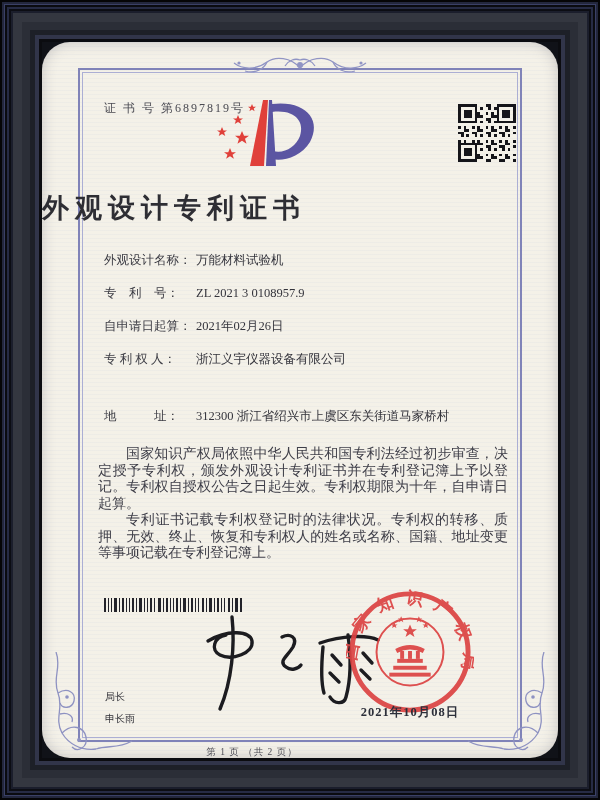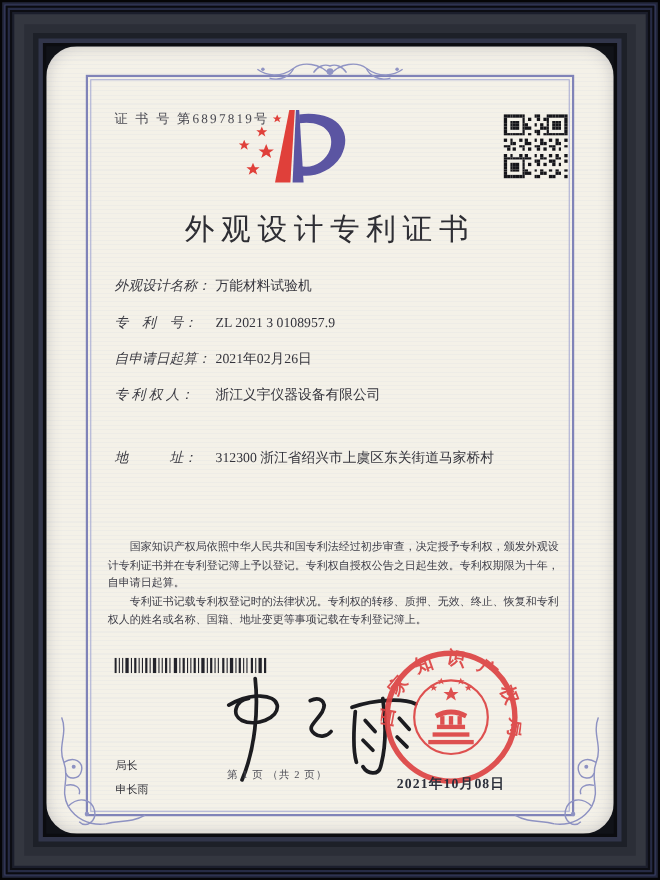--- a/index.html
+++ b/index.html
@@ -41,46 +41,46 @@
 
   .cert-no { position:absolute; left:62px; top:58px; font-size:12px; color:#4a4a52;
              letter-spacing:2px; }
 
   .logo { position:absolute; left:166px; top:50px; }
   .qr   { position:absolute; left:416px; top:62px; width:58px; height:58px;
           display:grid; grid-template-columns:repeat(21,1fr); grid-template-rows:repeat(21,1fr); }
   .qr div { background:transparent; }
   .qr div.on { background:#15151a; }
 
-  .title { position:absolute; left:0; top:148px; width:516px; text-align:center;
-           font-size:27px; font-weight:normal; color:#2e2e34; letter-spacing:6px; }
+  .title { position:absolute; left:0; top:148px; width:516px; 
+           font-size:27px; font-weight:bold; color:#2e2e34; letter-spacing:6px; }
 
   .rows { position:absolute; left:62px; top:210px; width:400px; font-size:12.5px; color:#3c3c44; }
   .row { height:33px; white-space:nowrap; }
-  .row .lbl { display:inline-block; width:92px; color:#3c3c44;font-style:italic; }
+  .row .lbl { display:inline-block; width:92px; color:#3c3c44; }
   .row .val { color:#34343c; }
   .row.addr { height:34px;margin-top:24px; }
   .grant-pair2 { margin-left:30px; }
 
-  .paras { position:absolute; left:56px; top:448px; width:410px;
-           font-size:10px; line-height:16.5px; color:#3e3e48; text-align:justify; }
+  .paras { position:absolute; left:56px; top:404px; width:410px;
+           font-size:14px; line-height:16.5px; color:#3e3e48; text-align:justify; }
   .paras p { text-indent:2em; }
 
   .barcode { position:absolute; left:62px; top:556px; }
 
   .director { position:absolute; left:63px; top:604px; font-size:10px; color:#2f2f36;
               line-height:22px;margin-top:40px; }
 
   .signature { position:absolute; left:128px; top:565px; }
 
   .seal { position:absolute; left:304px; top:546px; width:128px; height:128px; }
   .seal-date { position:absolute; left:298px; top:662px; width:140px; text-align:center;
                font-size:12.5px; font-weight:bold; color:#2c2f3a; letter-spacing:1px; }
 
-  .footer { position:absolute; left:0; top:656px; width:420px; text-align:center;
+  .footer { position:absolute; left:0; top:704px; width:420px; text-align:center;
             font-size:9.5px; color:#4c4c55; letter-spacing:1px; }
 </style>
 </head>
 <body>
 
 <div class="stage">
   <div class="paper">
 
     <div class="inner-border">
       <div class="thin"></div>

